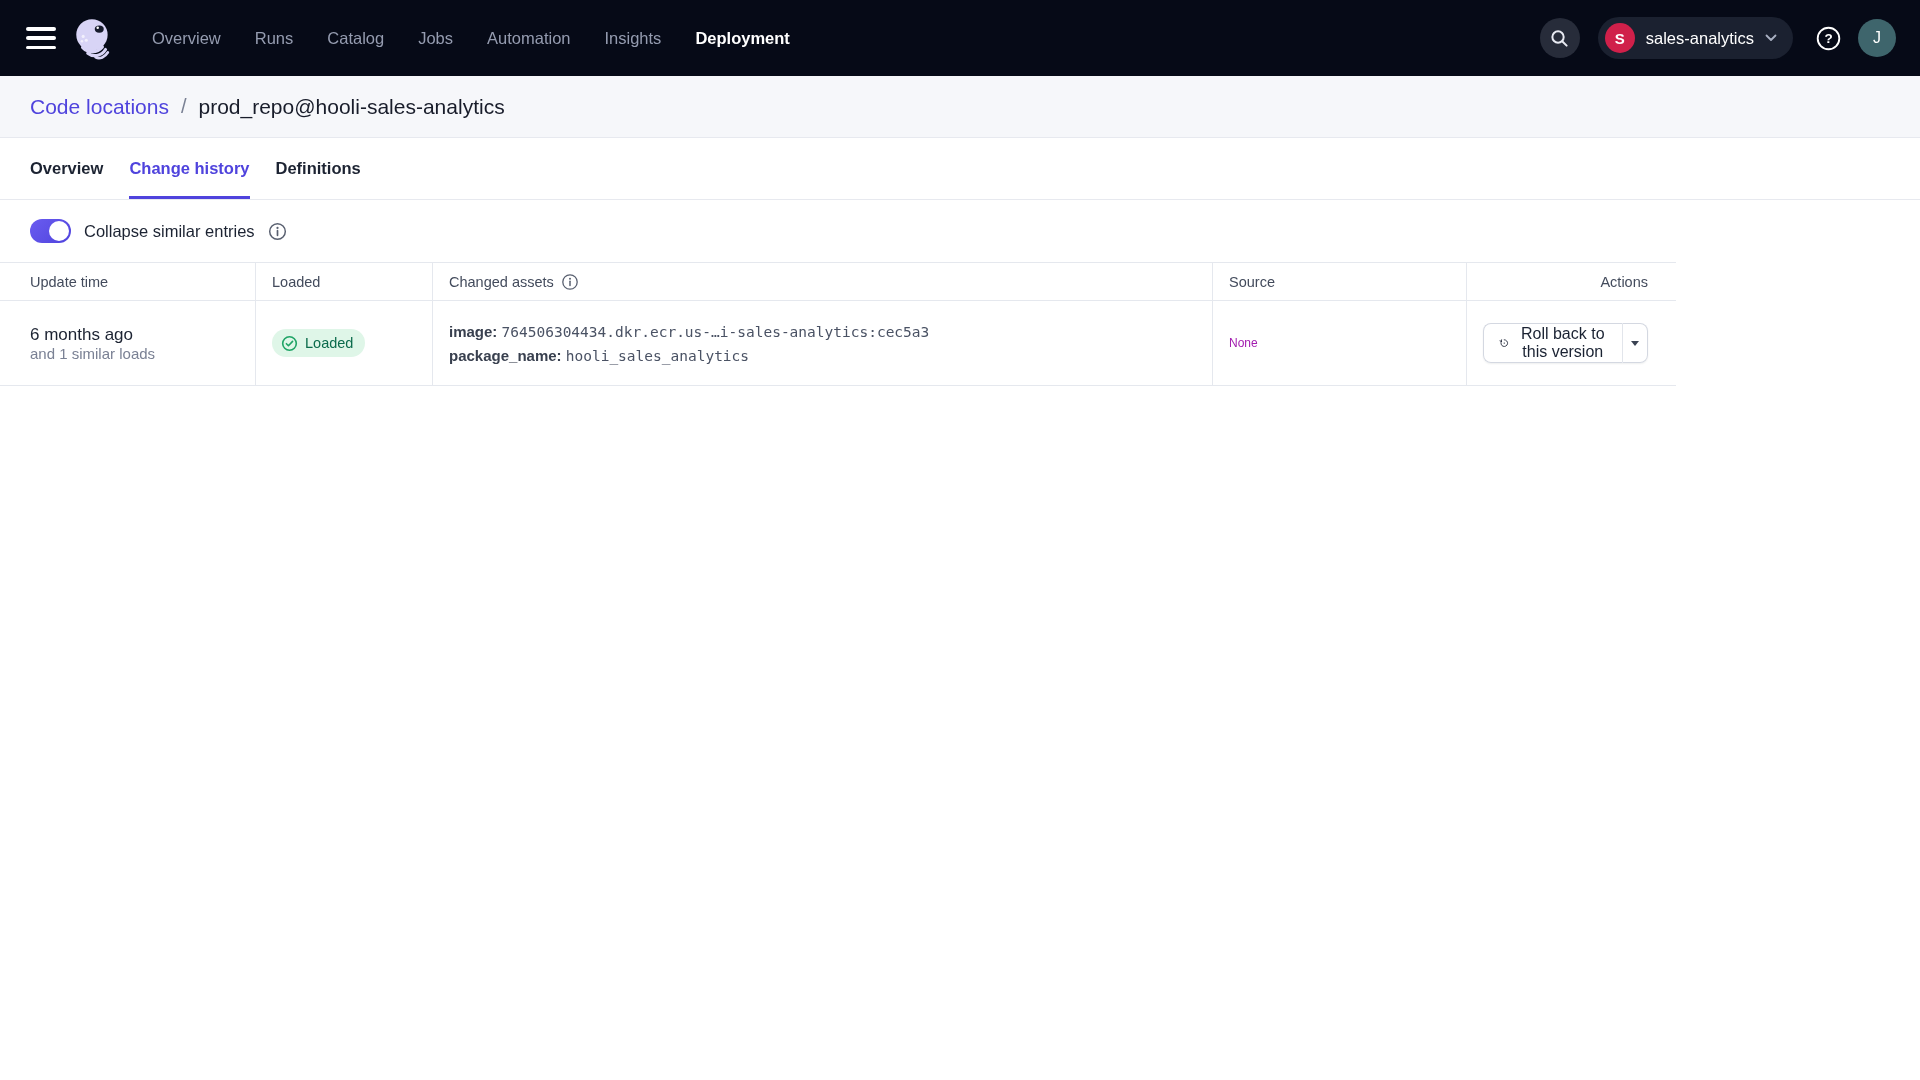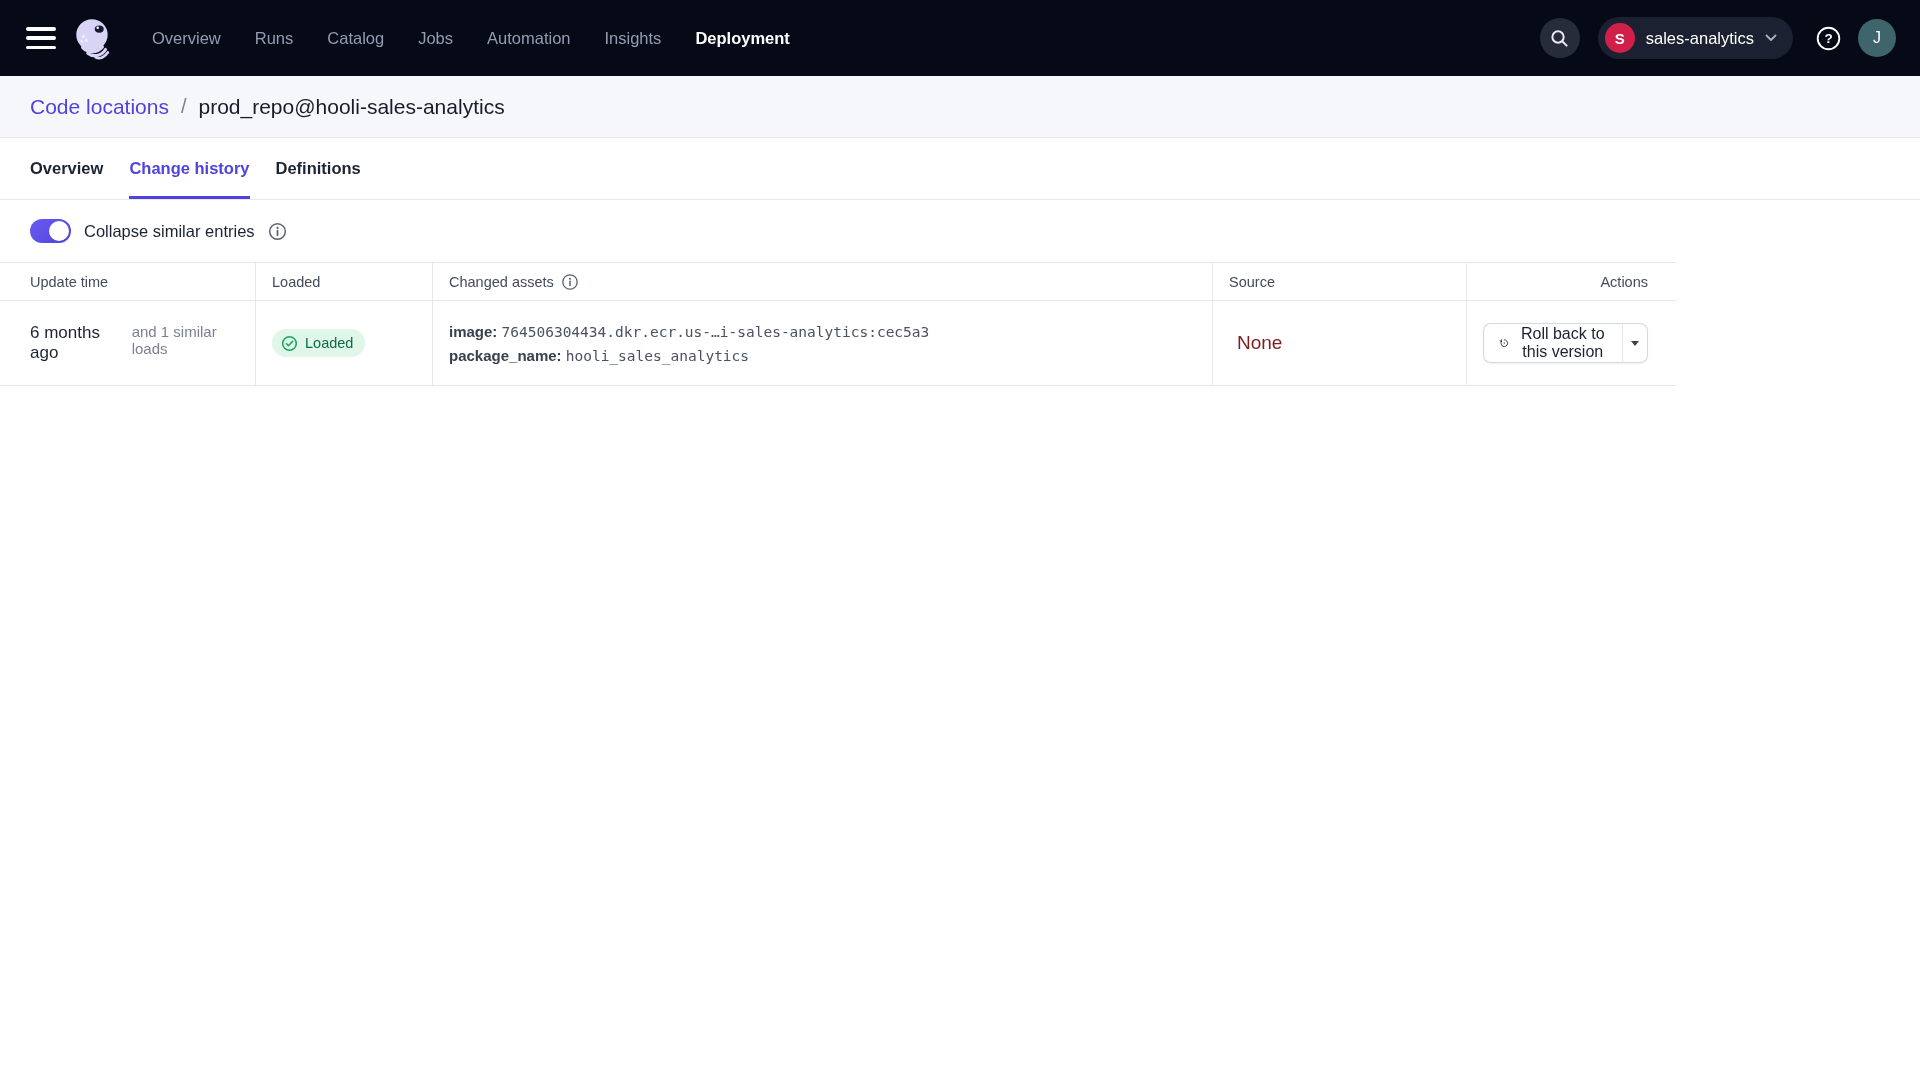--- a/index.html
+++ b/index.html
@@ -45,32 +45,32 @@
   .t-head, .t-row { display:grid; grid-template-columns:255px 177px 780px 246px 1fr; }
   .t-head { height:39px; border-top:1px solid #E5E8EE; border-bottom:1px solid #E5E8EE; align-items:center; }
   .t-head .cell { font-size:14.5px; color:#434B5C; }
   .t-row { height:85px; border-bottom:1px solid #E5E8EE; align-items:center; }
   .cell { padding-left:16px; height:100%; display:flex; align-items:center; }
   .cell.first { padding-left:30px; }
   .cell:not(:first-child) { border-left:1px solid #E5E8EE; }
   .cell.actions { justify-content:flex-end; padding-right:28px;margin-left:8px; }
   .cell.assets-head { gap:7px; }
 
-  .time-block { display:flex; flex-direction:row; gap:0; }
+  .time-block { display:flex; flex-direction:column; gap:0; }
   .time-main { font-size:17px; color:#1C2332; font-weight:500; }
   .time-sub { font-size:15px; color:#7A8194; }
 
   .badge-loaded { display:inline-flex; align-items:center; gap:7px; background:#DFF6E8; border-radius:14px; height:28px; padding:0 12px 0 9px; font-size:14.5px; color:#0B6B4C; font-weight:500; }
 
   .source-block { display:flex; flex-direction:column; gap:7px; }
   .source-line { font-size:15px; color:#39404F; }
   .src-label { font-weight:700; color:#39404F; }
   .src-value { font-family:"DejaVu Sans Mono","Liberation Mono",monospace; font-size:14.5px; color:#4A5264; }
 
-  .none-text { font-size:19px; color:#7f1d1d;margin-left:8px; }
+  .none-text { font-size:12px; color:#a21caf; }
 
   .btn-group { display:flex; box-shadow:0 1px 2px rgba(16,22,26,.07); border-radius:8px; }
   .rollback-btn { display:flex; align-items:center; gap:9px; height:40px; padding:0 15px; background:#fff; border:1px solid #D4D8E1; border-right:none; border-radius:8px 0 0 8px; font-size:16px; color:#1A2232; font-weight:500; cursor:pointer; font-family:inherit; }
   .caret-btn { width:46px; height:40px; background:#fff; border:1px solid #D4D8E1; border-left:1px solid #E2E5EB; border-radius:0 8px 8px 0; display:flex; align-items:center; justify-content:center; cursor:pointer; }
   .caret-down { width:0; height:0; border-left:4.5px solid transparent; border-right:4.5px solid transparent; border-top:5.5px solid #3A4252; }
 </style>
 </head>
 <body>
 
 <nav class="topnav">

